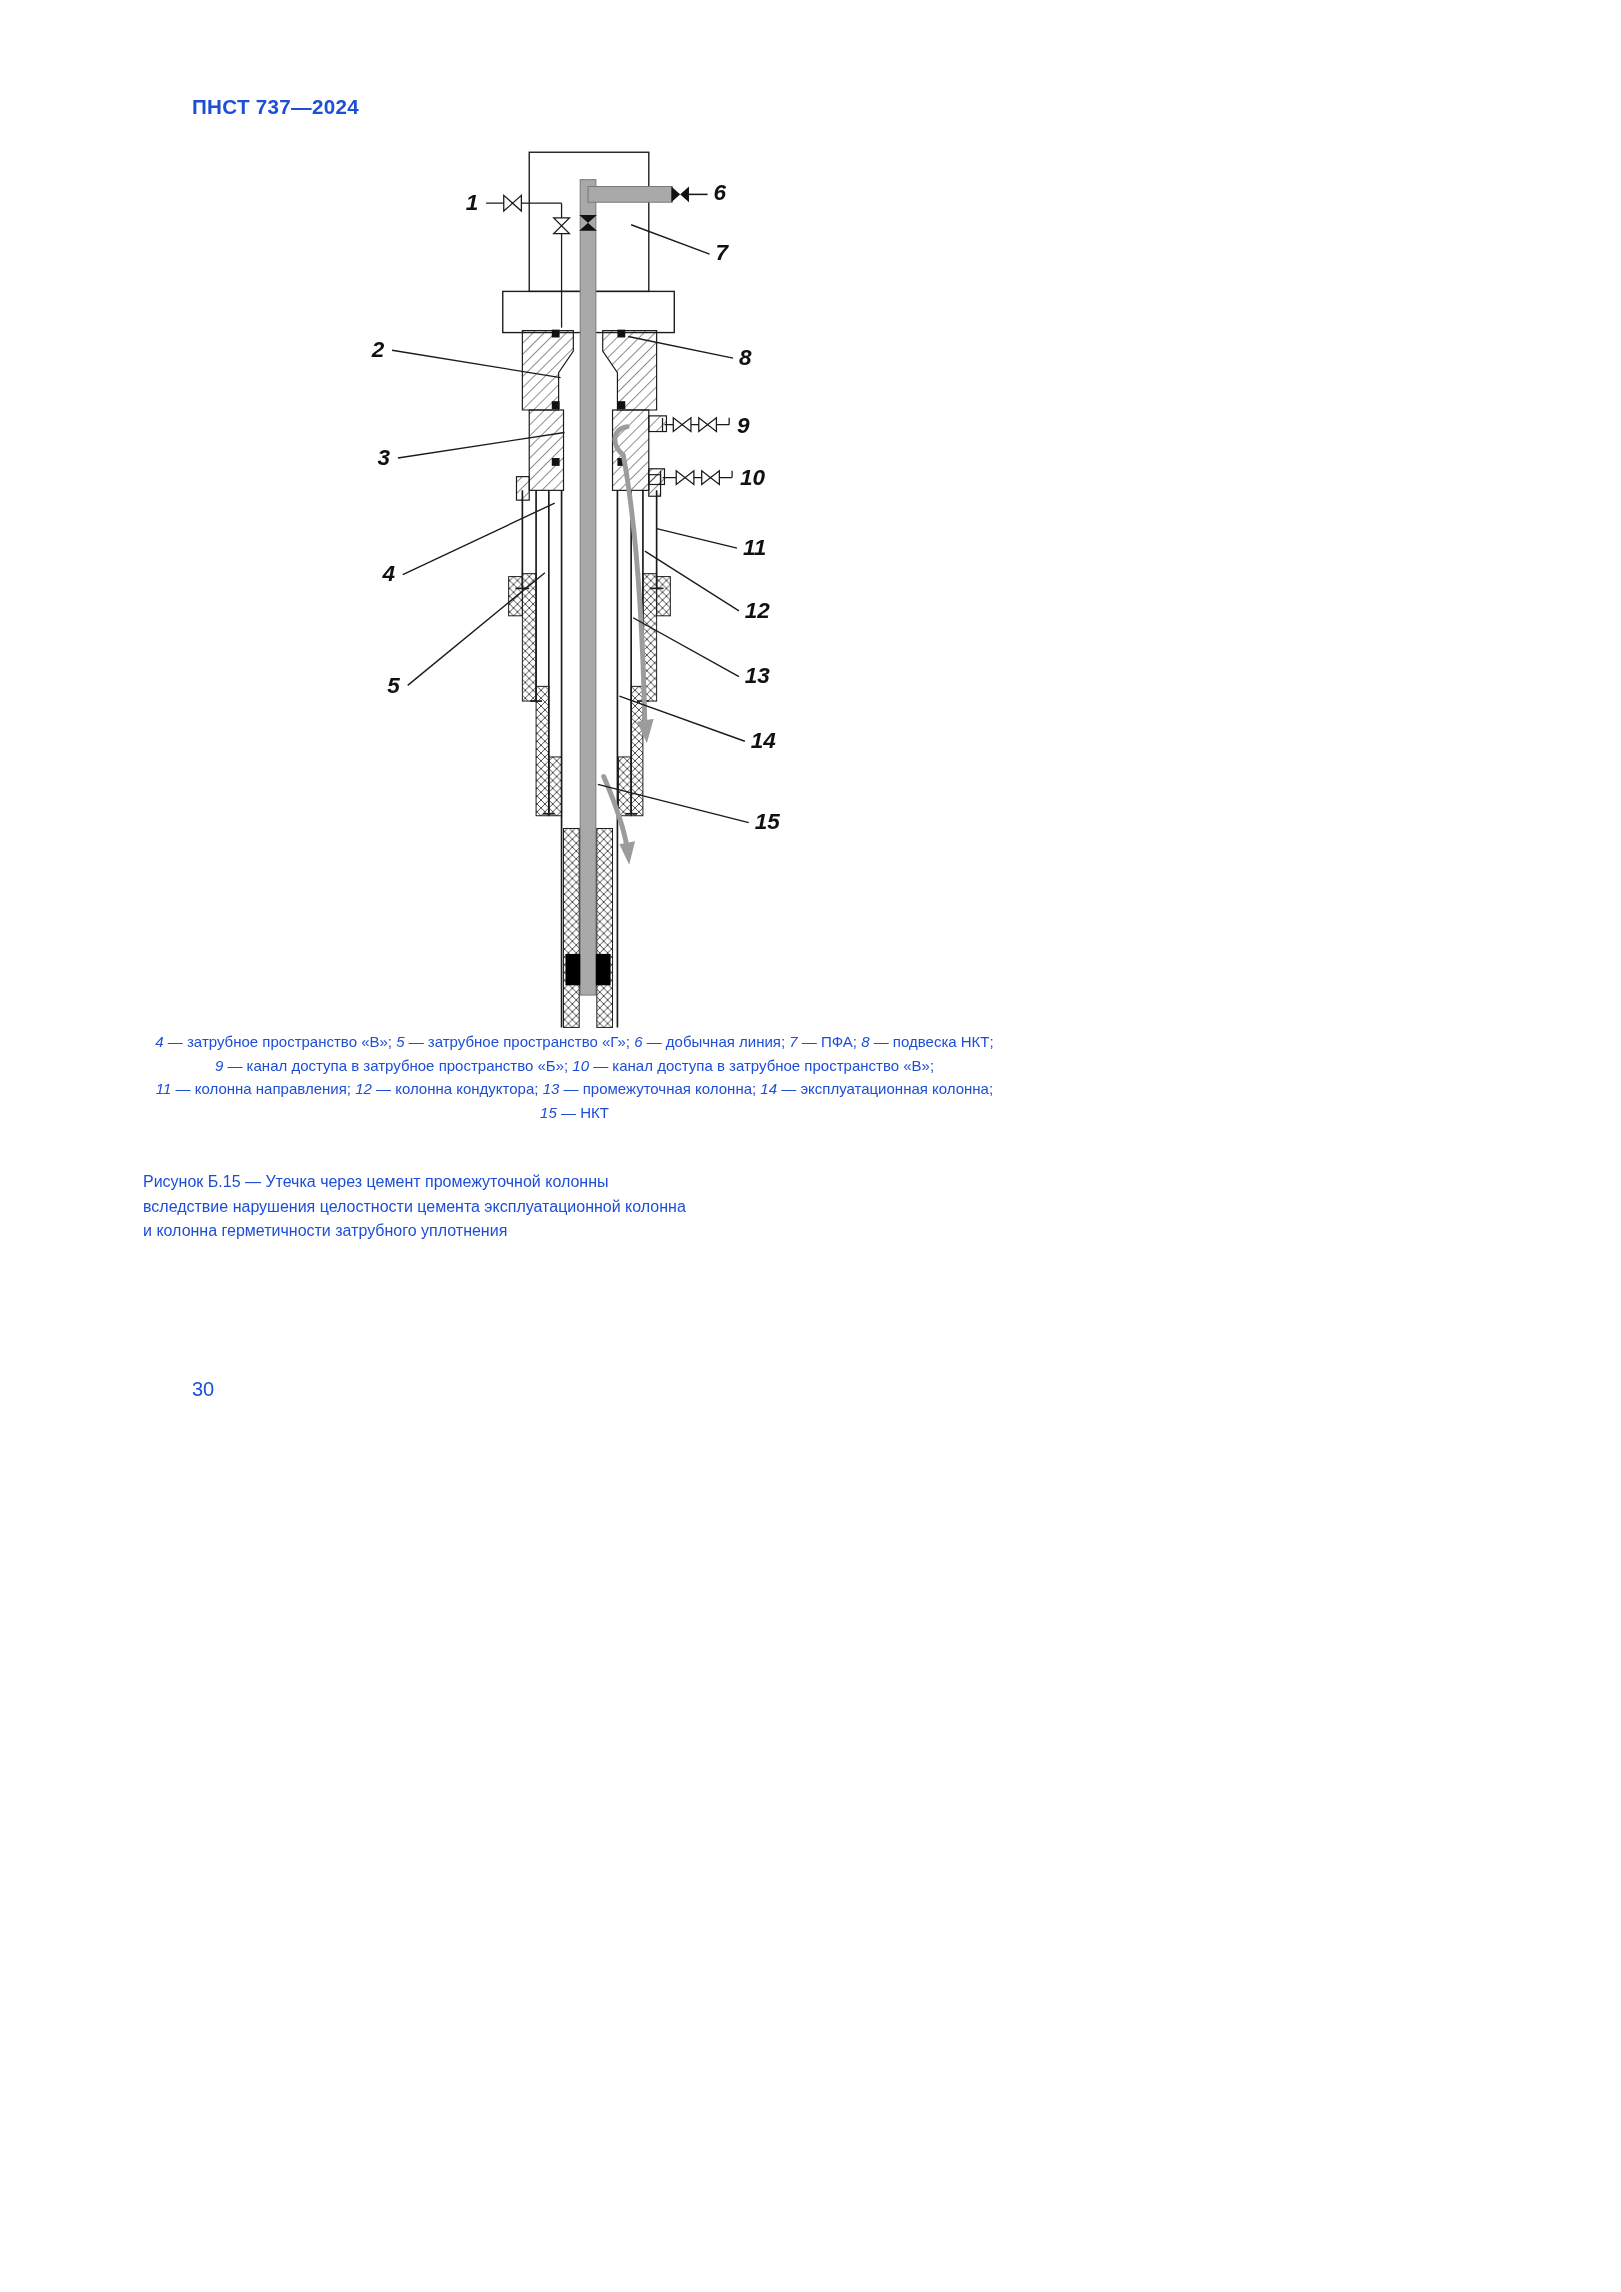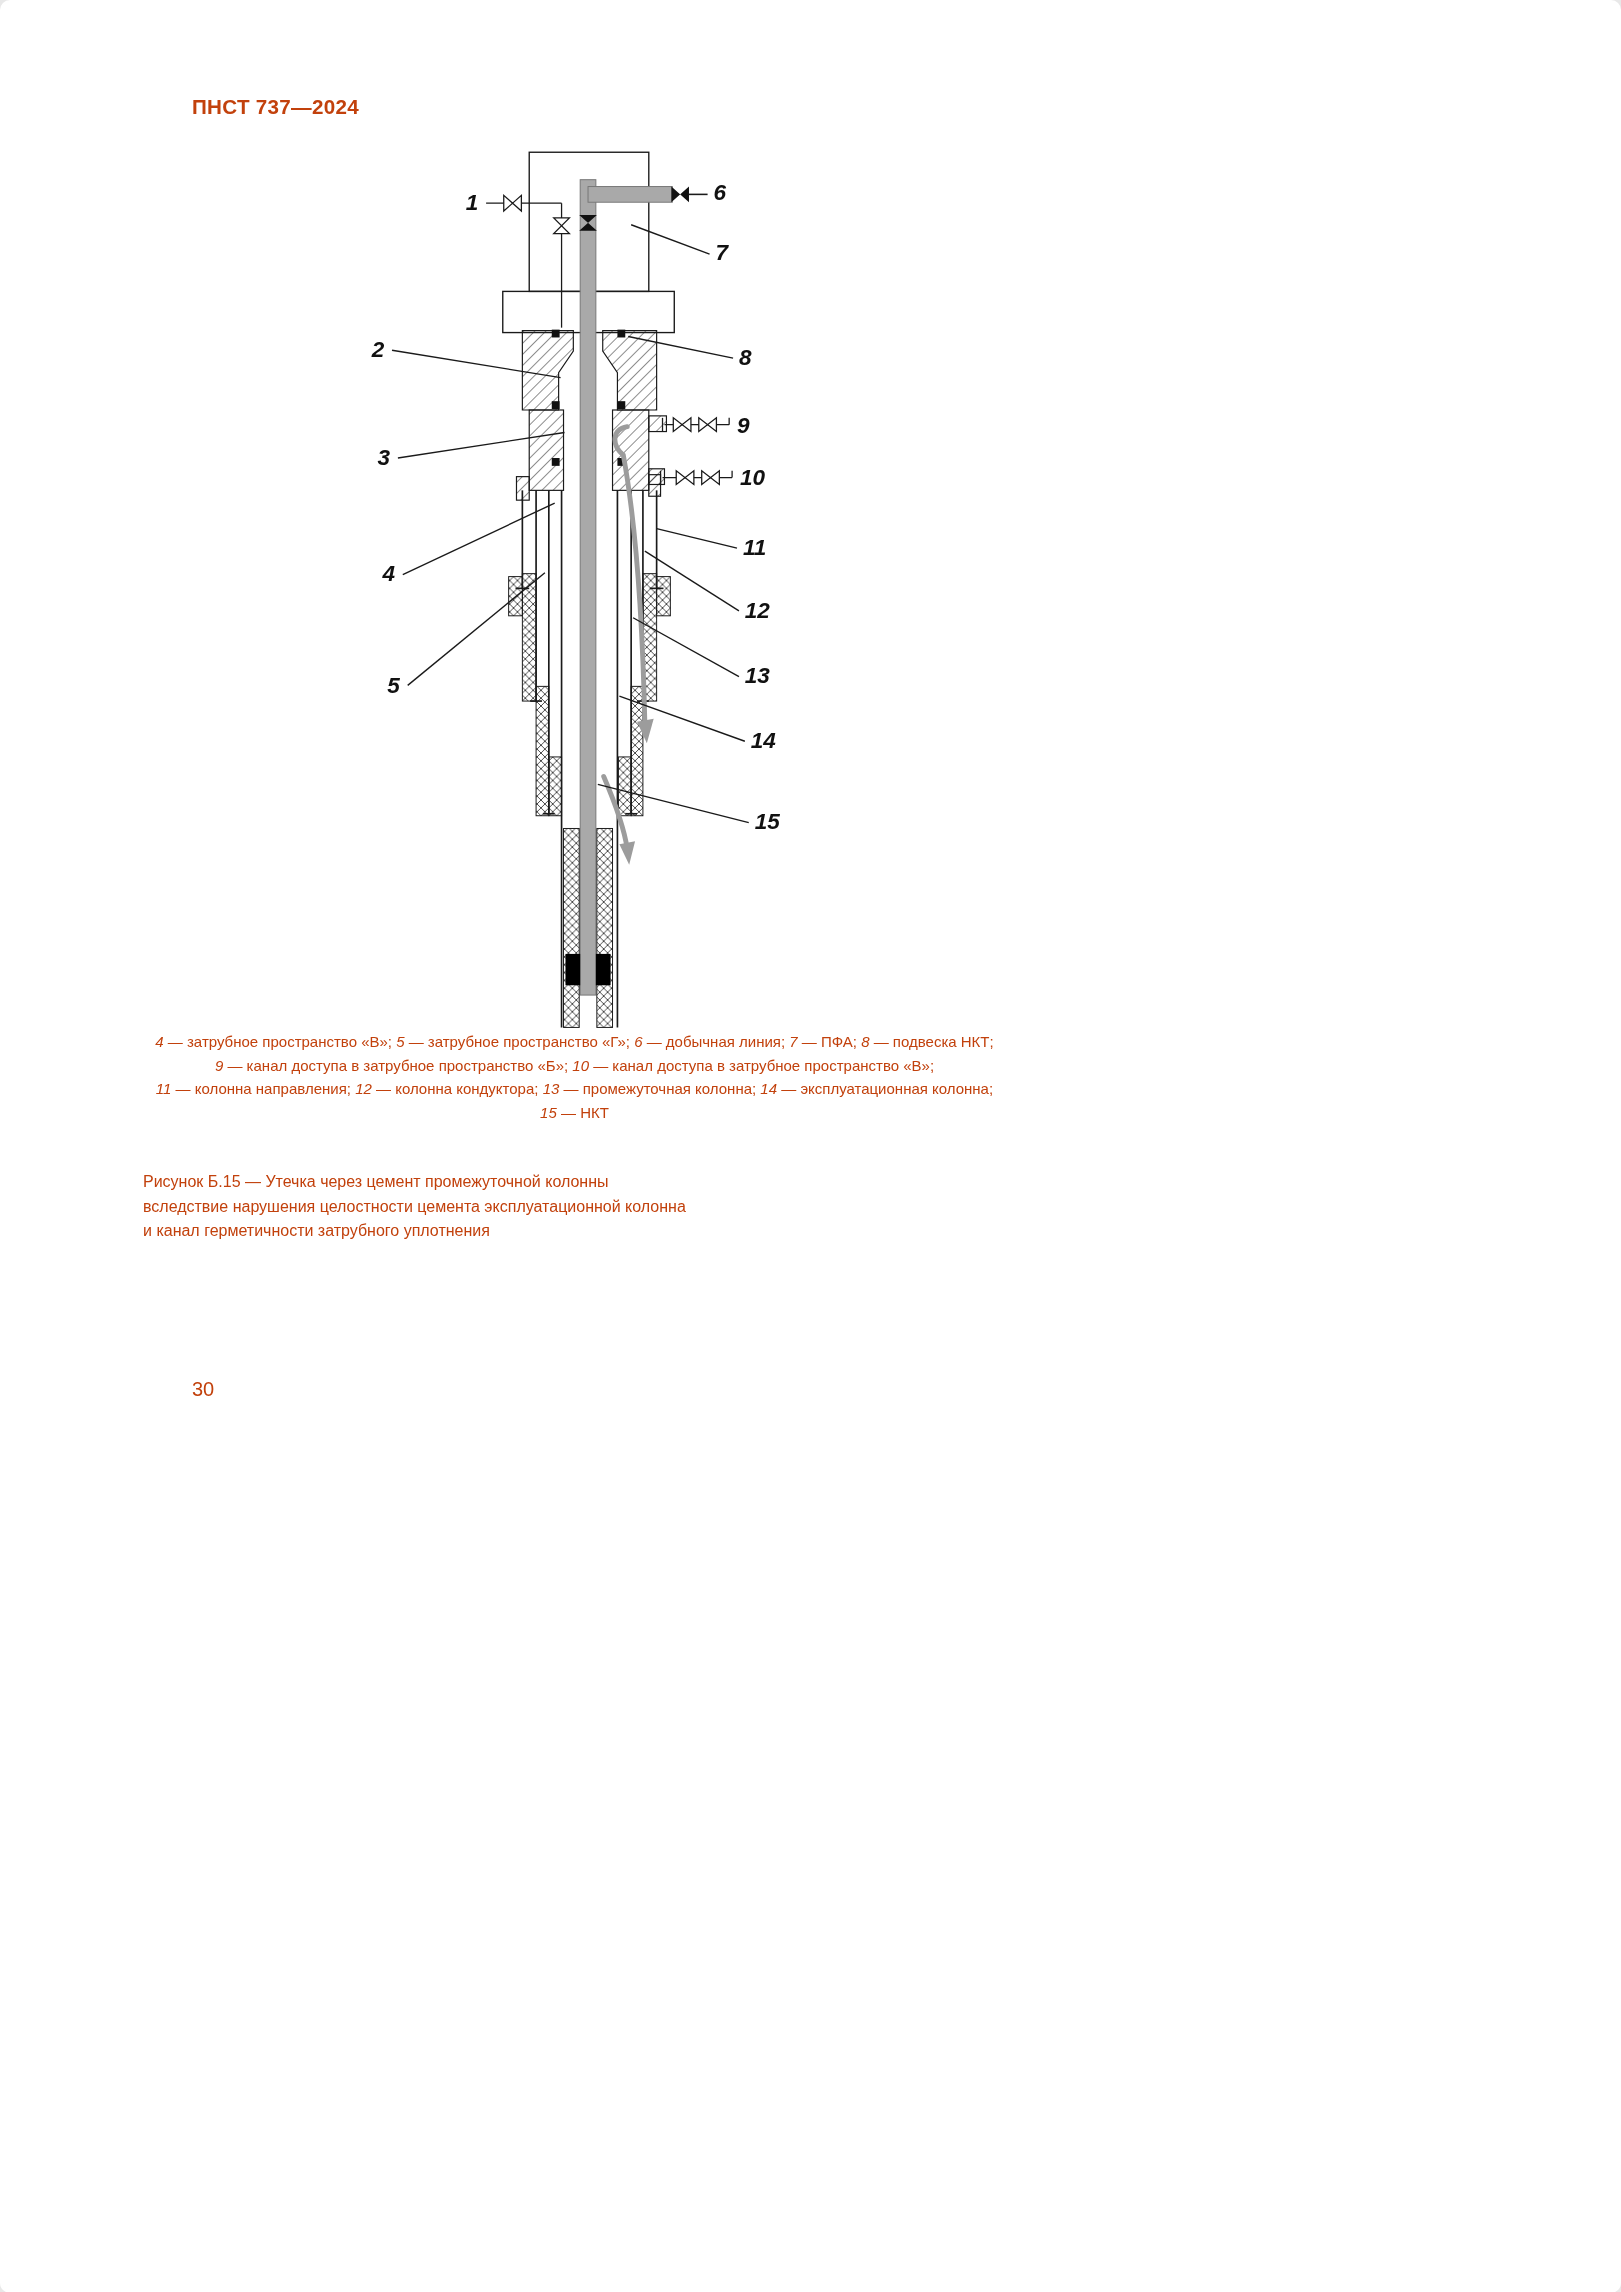--- a/index.html
+++ b/index.html
@@ -1,23 +1,22 @@
 <!DOCTYPE html>
 <html><head>
 <meta charset="utf-8">
 <style>
   html,body{margin:0;padding:0;background:#e8e8e8;}
   .page{
     position:relative;
     width:1621px;height:2293px;
     background:#ffffff;
     font-family:"Liberation Sans", sans-serif;
-    color:#c2410c;
+    color:#1d4ed8;
     overflow:hidden;
-    border-radius:10px;
   }
   .doc-header{
     position:absolute;left:192px;top:95px;
     font-size:20.6px;font-weight:bold;letter-spacing:0.3px;
   }
   .diagram-svg{position:absolute;left:0;top:0;}
   .legend{
     position:absolute;left:143px;top:1030px;width:863px;
     text-align:center;font-size:15px;line-height:23.5px;
   }
@@ -194,19 +193,19 @@
   <div class="legend">
     <div><i>4</i> — затрубное пространство «В»; <i>5</i> — затрубное пространство «Г»; <i>6</i> — добычная линия; <i>7</i> — ПФА; <i>8</i> — подвеска НКТ;</div>
     <div><i>9</i> — канал доступа в затрубное пространство «Б»; <i>10</i> — канал доступа в затрубное пространство «В»;</div>
     <div><i>11</i> — колонна направления; <i>12</i> — колонна кондуктора; <i>13</i> — промежуточная колонна; <i>14</i> — эксплуатационная колонна;</div>
     <div><i>15</i> — НКТ</div>
   </div>
 
   <div class="caption">
     <div>Рисунок Б.15 — Утечка через цемент промежуточной колонны</div>
     <div>вследствие нарушения целостности цемента эксплуатационной колонна</div>
-    <div>и канал герметичности затрубного уплотнения</div>
+    <div>и колонна герметичности затрубного уплотнения</div>
   </div>
 
   <div class="page-number">30</div>
 
 </div>
 
 
 </body></html>

